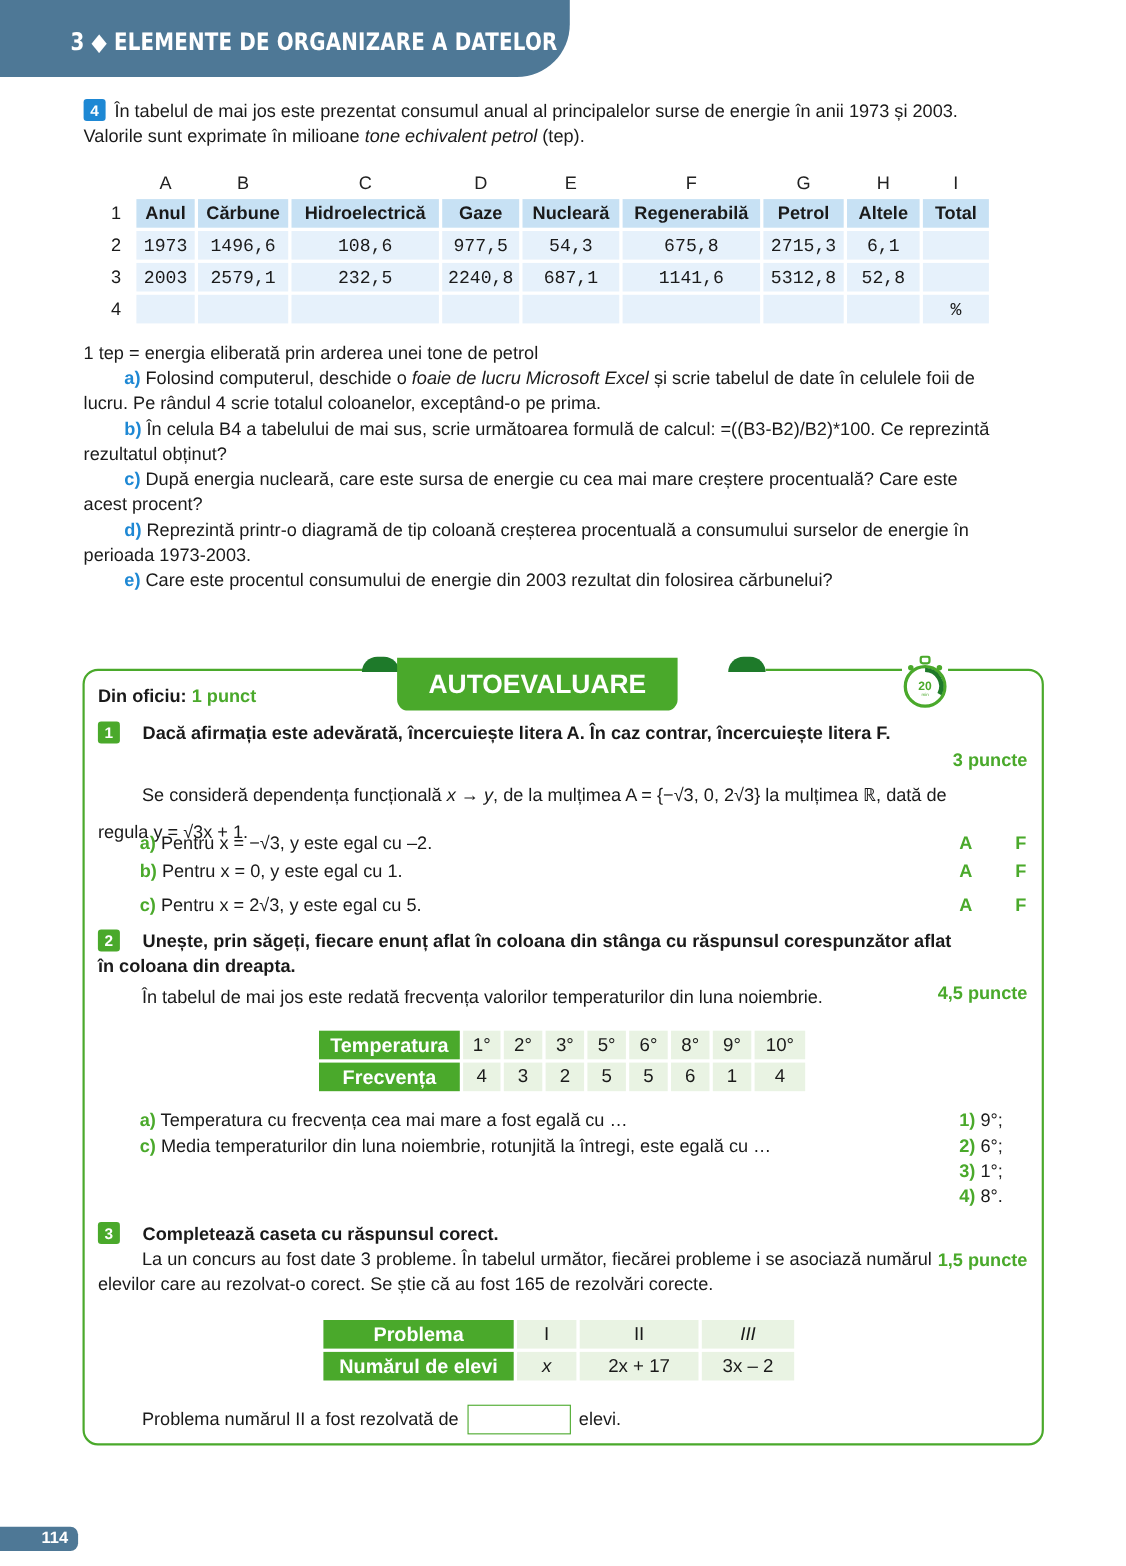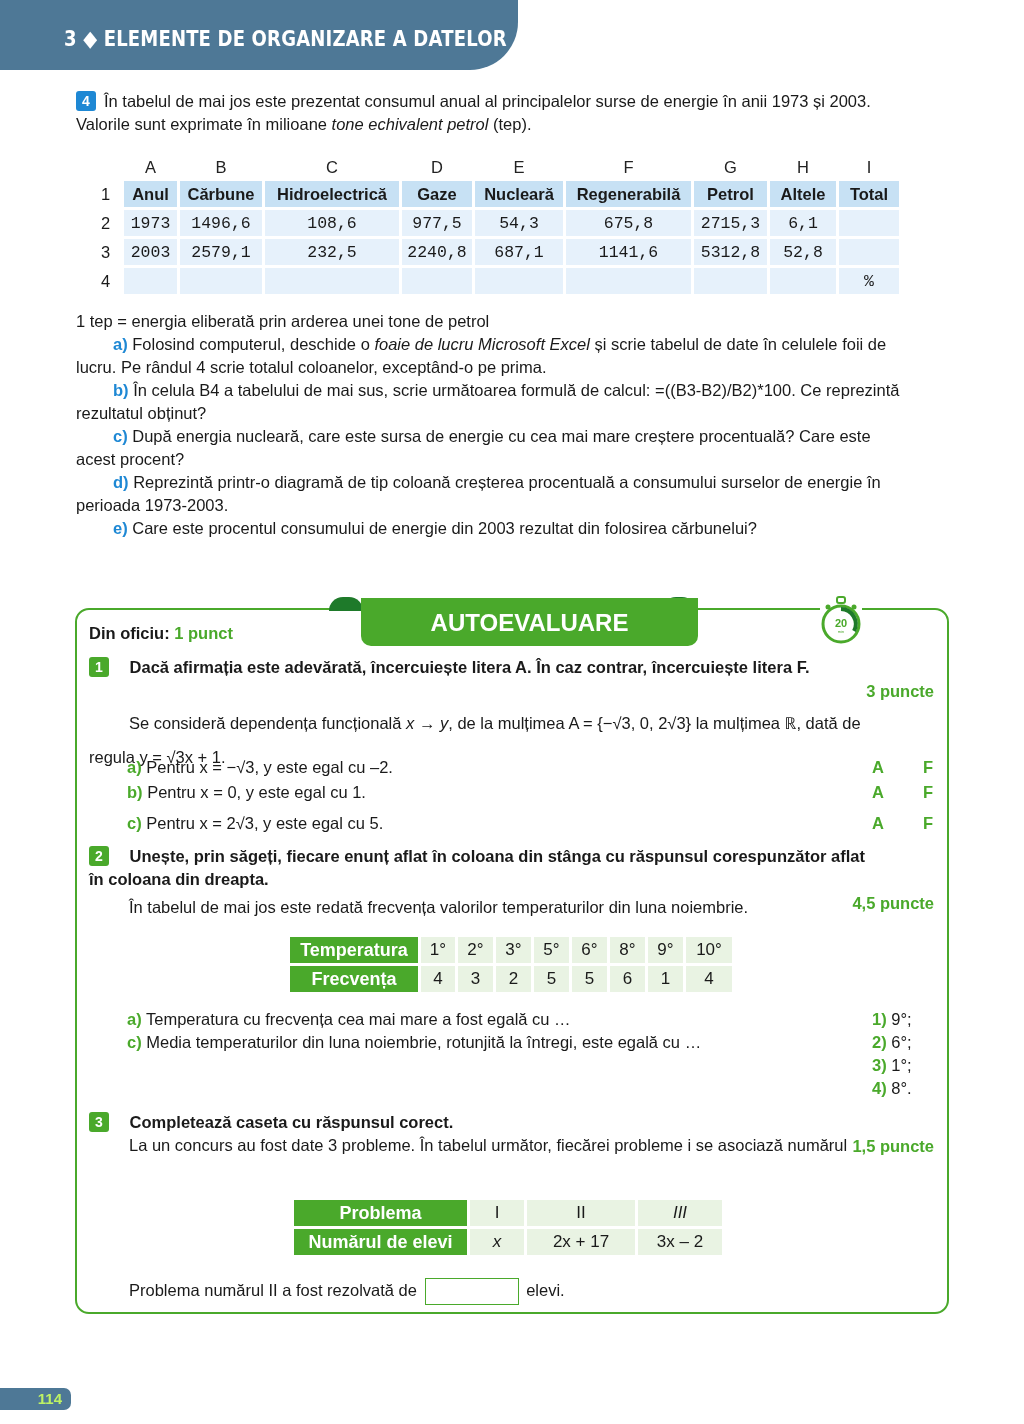--- a/index.html
+++ b/index.html
@@ -22,38 +22,38 @@
   
   .etable { position: absolute; left: 94px; top: 153px; border-collapse: separate; border-spacing: 3px; font-size: 16.5px; }
   .etable td { height: 26px; text-align: center; padding: 0 5px; }
   .etable .colh td { background: transparent; color: #222; height: 22px; }
   .etable .rowh { background: transparent !important; width: 24px; text-align: left; padding-left: 4px; }
   .etable .hdr { background: #c7e1f4; font-weight: bold; }
   .etable .cell { background: #e6f1fb; font-family: Liberation Mono, monospace; }
 
   
   .ae-box { position: absolute; left: 75px; top: 608px; width: 874px; height: 706px; border: 2.5px solid #4aa92b; border-radius: 14px; }
-  .ae-banner { position: absolute; left: 361px; top: 598px; width: 337px; height: 48px; background: #4aa92b; border-radius: 0 0 10px 10px; color: #fff; font-weight: bold; font-size: 24px; text-align: center; line-height: 50px; }
+  .ae-banner { position: absolute; left: 361px; top: 598px; width: 255px; height: 48px; background: #4aa92b; border-radius: 0 0 10px 10px; color: #fff; font-weight: bold; font-size: 24px; text-align: center; line-height: 50px; }
   .ae-curl-l { position: absolute; left: 329px; top: 597px; width: 34px; height: 14px; background: #1e7a2a; border-radius: 17px 17px 0 0; }
   .ae-curl-r { position: absolute; left: 662px; top: 597px; width: 34px; height: 14px; background: #1e7a2a; border-radius: 17px 17px 0 0; }
   .ae-whitebar { position: absolute; left: 330px; top: 606px; width: 366px; height: 4px; background: #fff; }
 
   .timer { position: absolute; left: 820px; top: 596px; width: 42px; height: 48px; }
 
   .row-right { position: absolute; right: 74px; margin-top: 24px; }
   .af { position: absolute; color: #4aa92b; font-weight: bold; }
 
   .gtable { position: absolute; border-collapse: separate; border-spacing: 3px; font-size: 17px; }
   .gtable td { height: 26px; text-align: center; }
   .gtable .gh { background: #4aa92b; color: #fff; font-weight: bold; font-size: 18px; padding: 0 8px; }
   .gtable .gc { background: #e9f3e3; }
 
   .answer-box { display: inline-block; width: 94px; height: 27px; border: 1.5px solid #4aa92b; vertical-align: middle; margin: 0 3px; }
 
-  .page-num { position: absolute; left: 0; top: 1388px; width: 71px; height: 22px; background: #4e7896; border-radius: 0 7px 7px 0; color: #bef264; font-weight: bold; font-size: 15px; text-align: right; padding-right: 9px; line-height: 22px; }
+  .page-num { position: absolute; left: 0; top: 1388px; width: 71px; height: 22px; background: #4e7896; border-radius: 0 7px 7px 0; color: #ffffff; font-weight: bold; font-size: 15px; text-align: right; padding-right: 9px; line-height: 22px; }
 </style>
 </head>
 <body>
 
 <div class="header-band"></div>
 <div class="header-title">3 ◆ ELEMENTE DE ORGANIZARE A DATELOR</div>
 
 <div class="p" style="top:90px;">
   <span class="ex-badge">4</span><span>În tabelul de mai jos este prezentat consumul anual al principalelor surse de energie în anii 1973 și 2003.</span><br>
   <span>Valorile sunt exprimate în milioane </span><i>tone echivalent petrol</i><span> (tep).</span>
@@ -226,20 +226,21 @@
   <div><span class="lbl-green">4)</span><span> 8°.</span></div>
 </div>
 
 <div class="p" style="top:1111px; left:89px; width:700px; font-weight:bold;">
   <span class="green-badge">3</span>
   <span style="margin-left:16px;">Completează caseta cu răspunsul corect.</span>
 </div>
 <div class="row-right green" style="top:1111px; right:90px; line-height:23px;">1,5 puncte</div>
 <div class="p" style="top:1134px; left:89px; width:846px;">
   <div style="padding-left:40px;">La un concurs au fost date 3 probleme. În tabelul următor, fiecărei probleme i se asociază numărul</div>
+  <div>elevilor care au rezolvat-o corect. Se știe că au fost 165 de rezolvări corecte.</div>
 </div>
 
 <table class="gtable" style="left:291px; top:1197px;">
   <tbody>
       <tr>
     <td class="gh" style="width:173px;">Problema</td>
     <td class="gc" style="width:54px;">I</td>
     <td class="gc" style="width:108px;">II</td>
     <td class="gc" style="width:84px;font-style:italic;">III</td>
   </tr>

